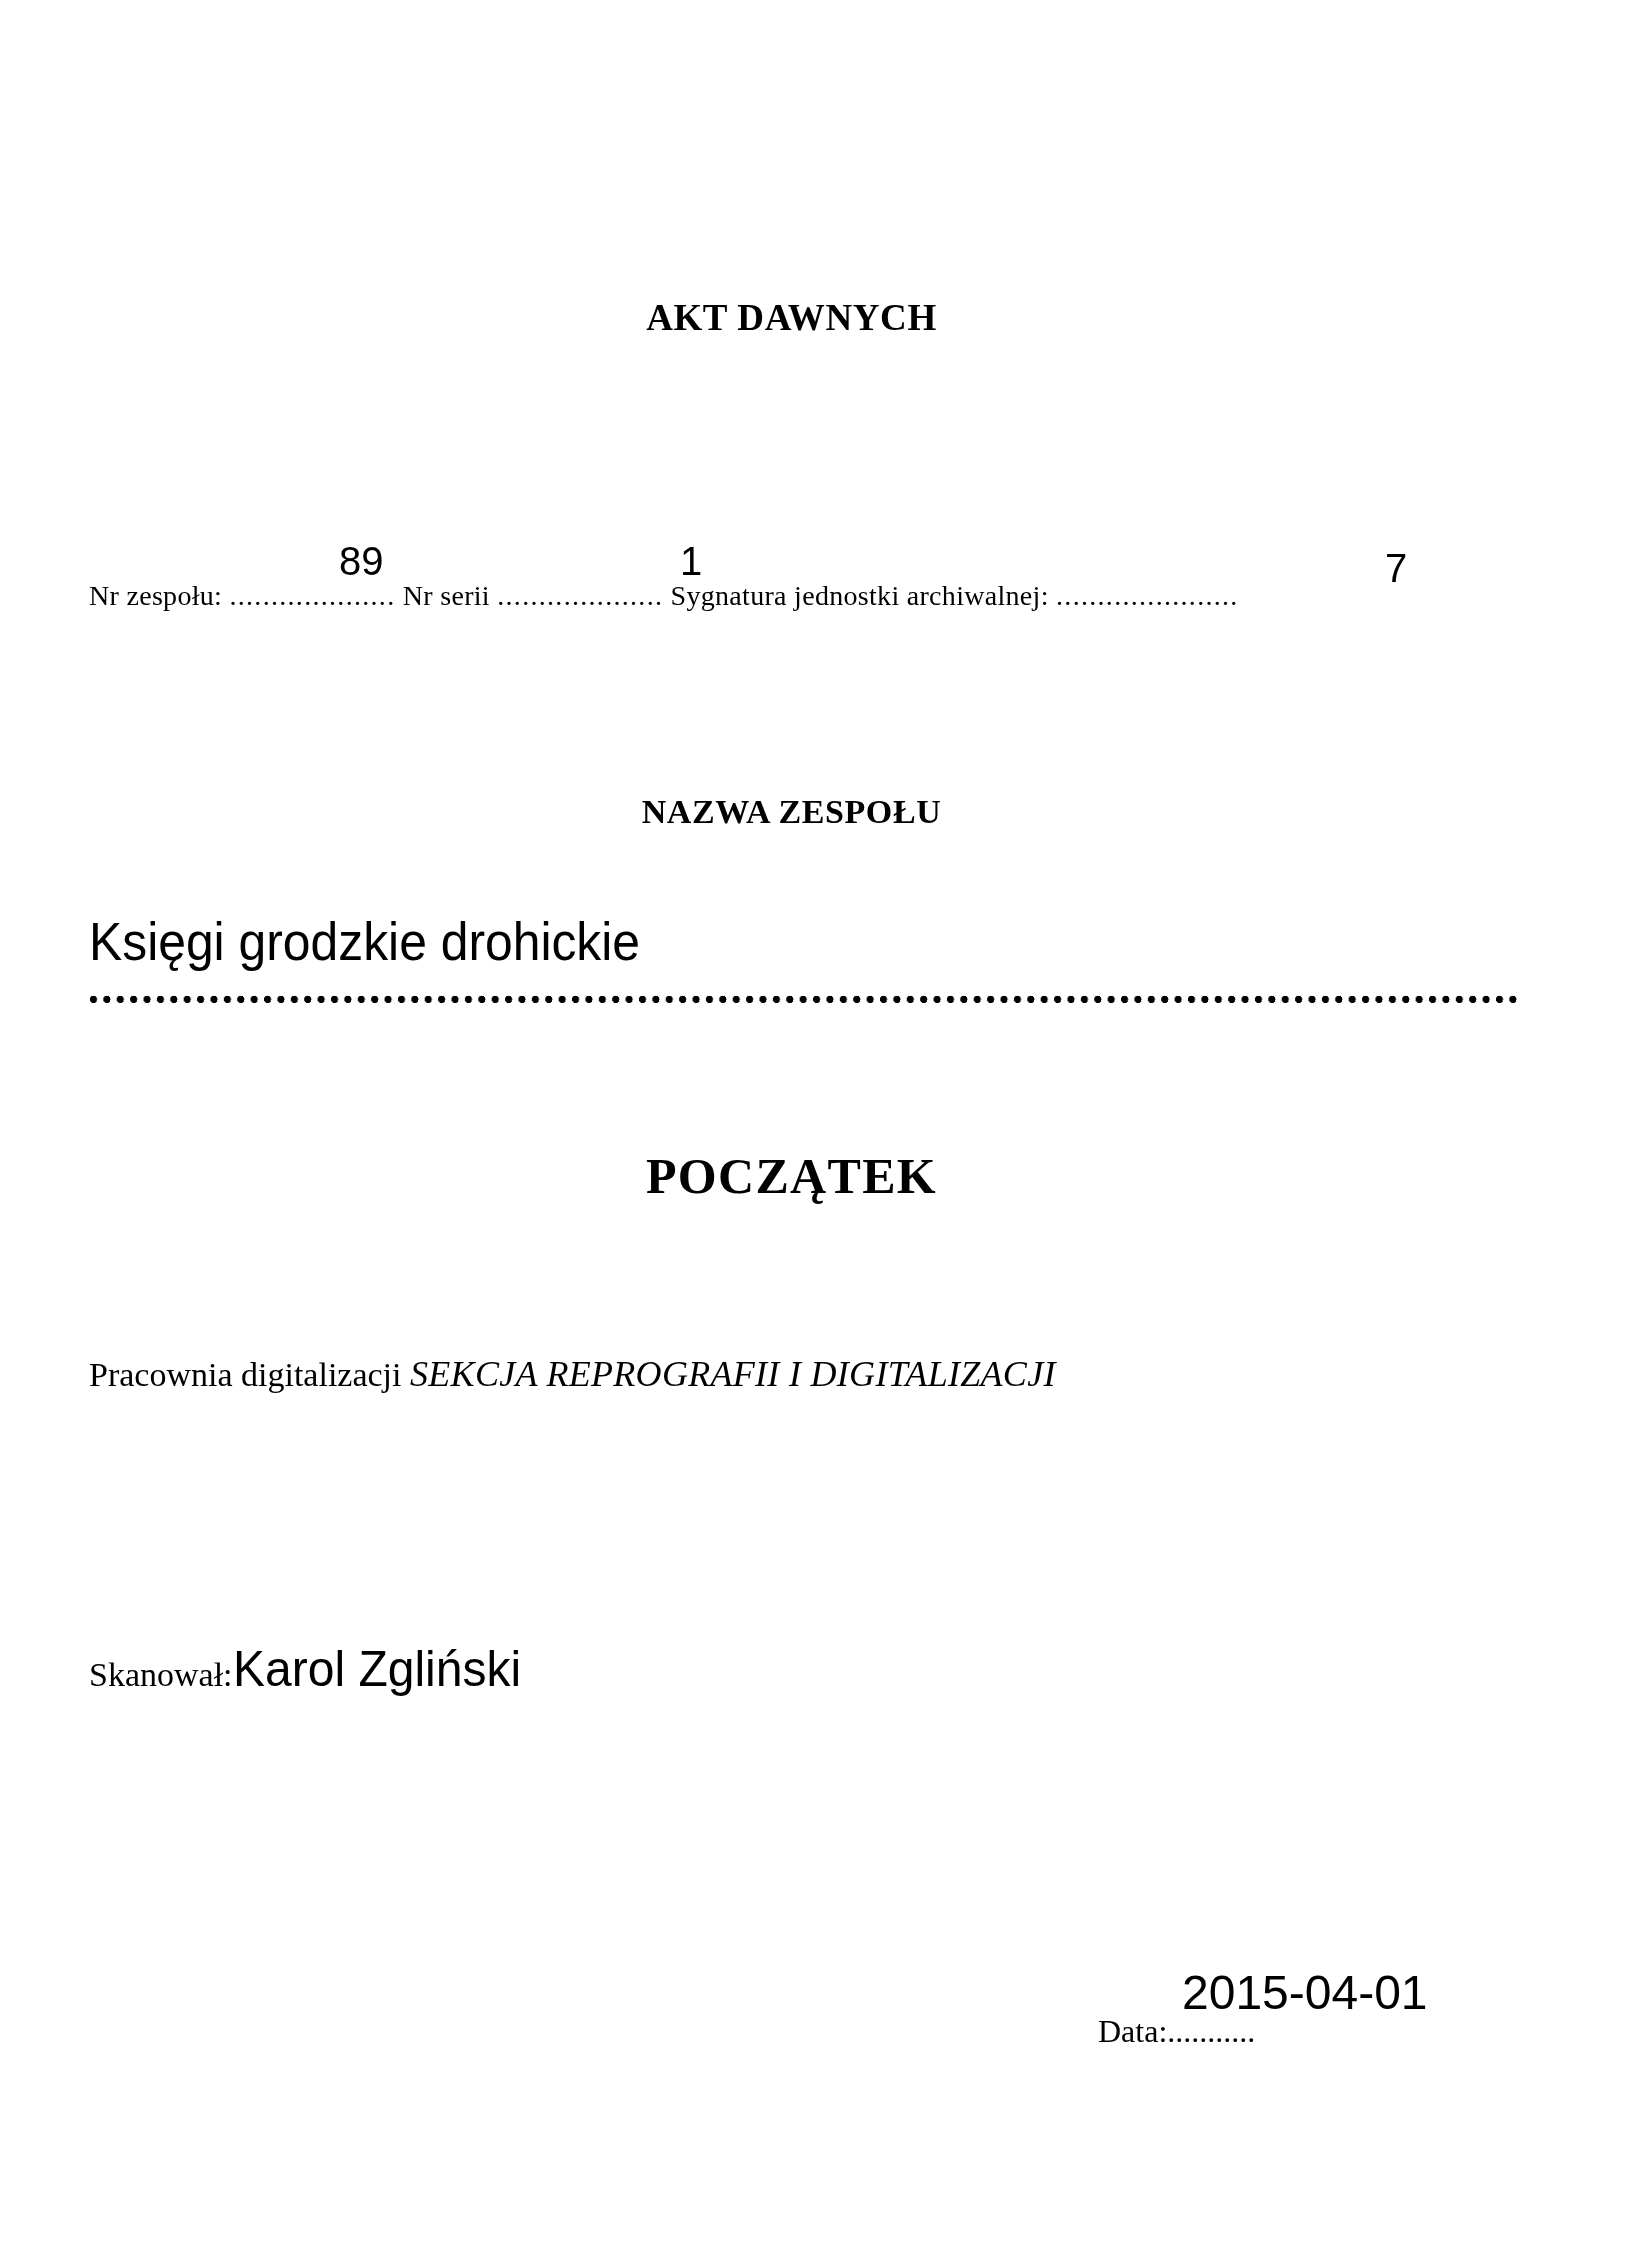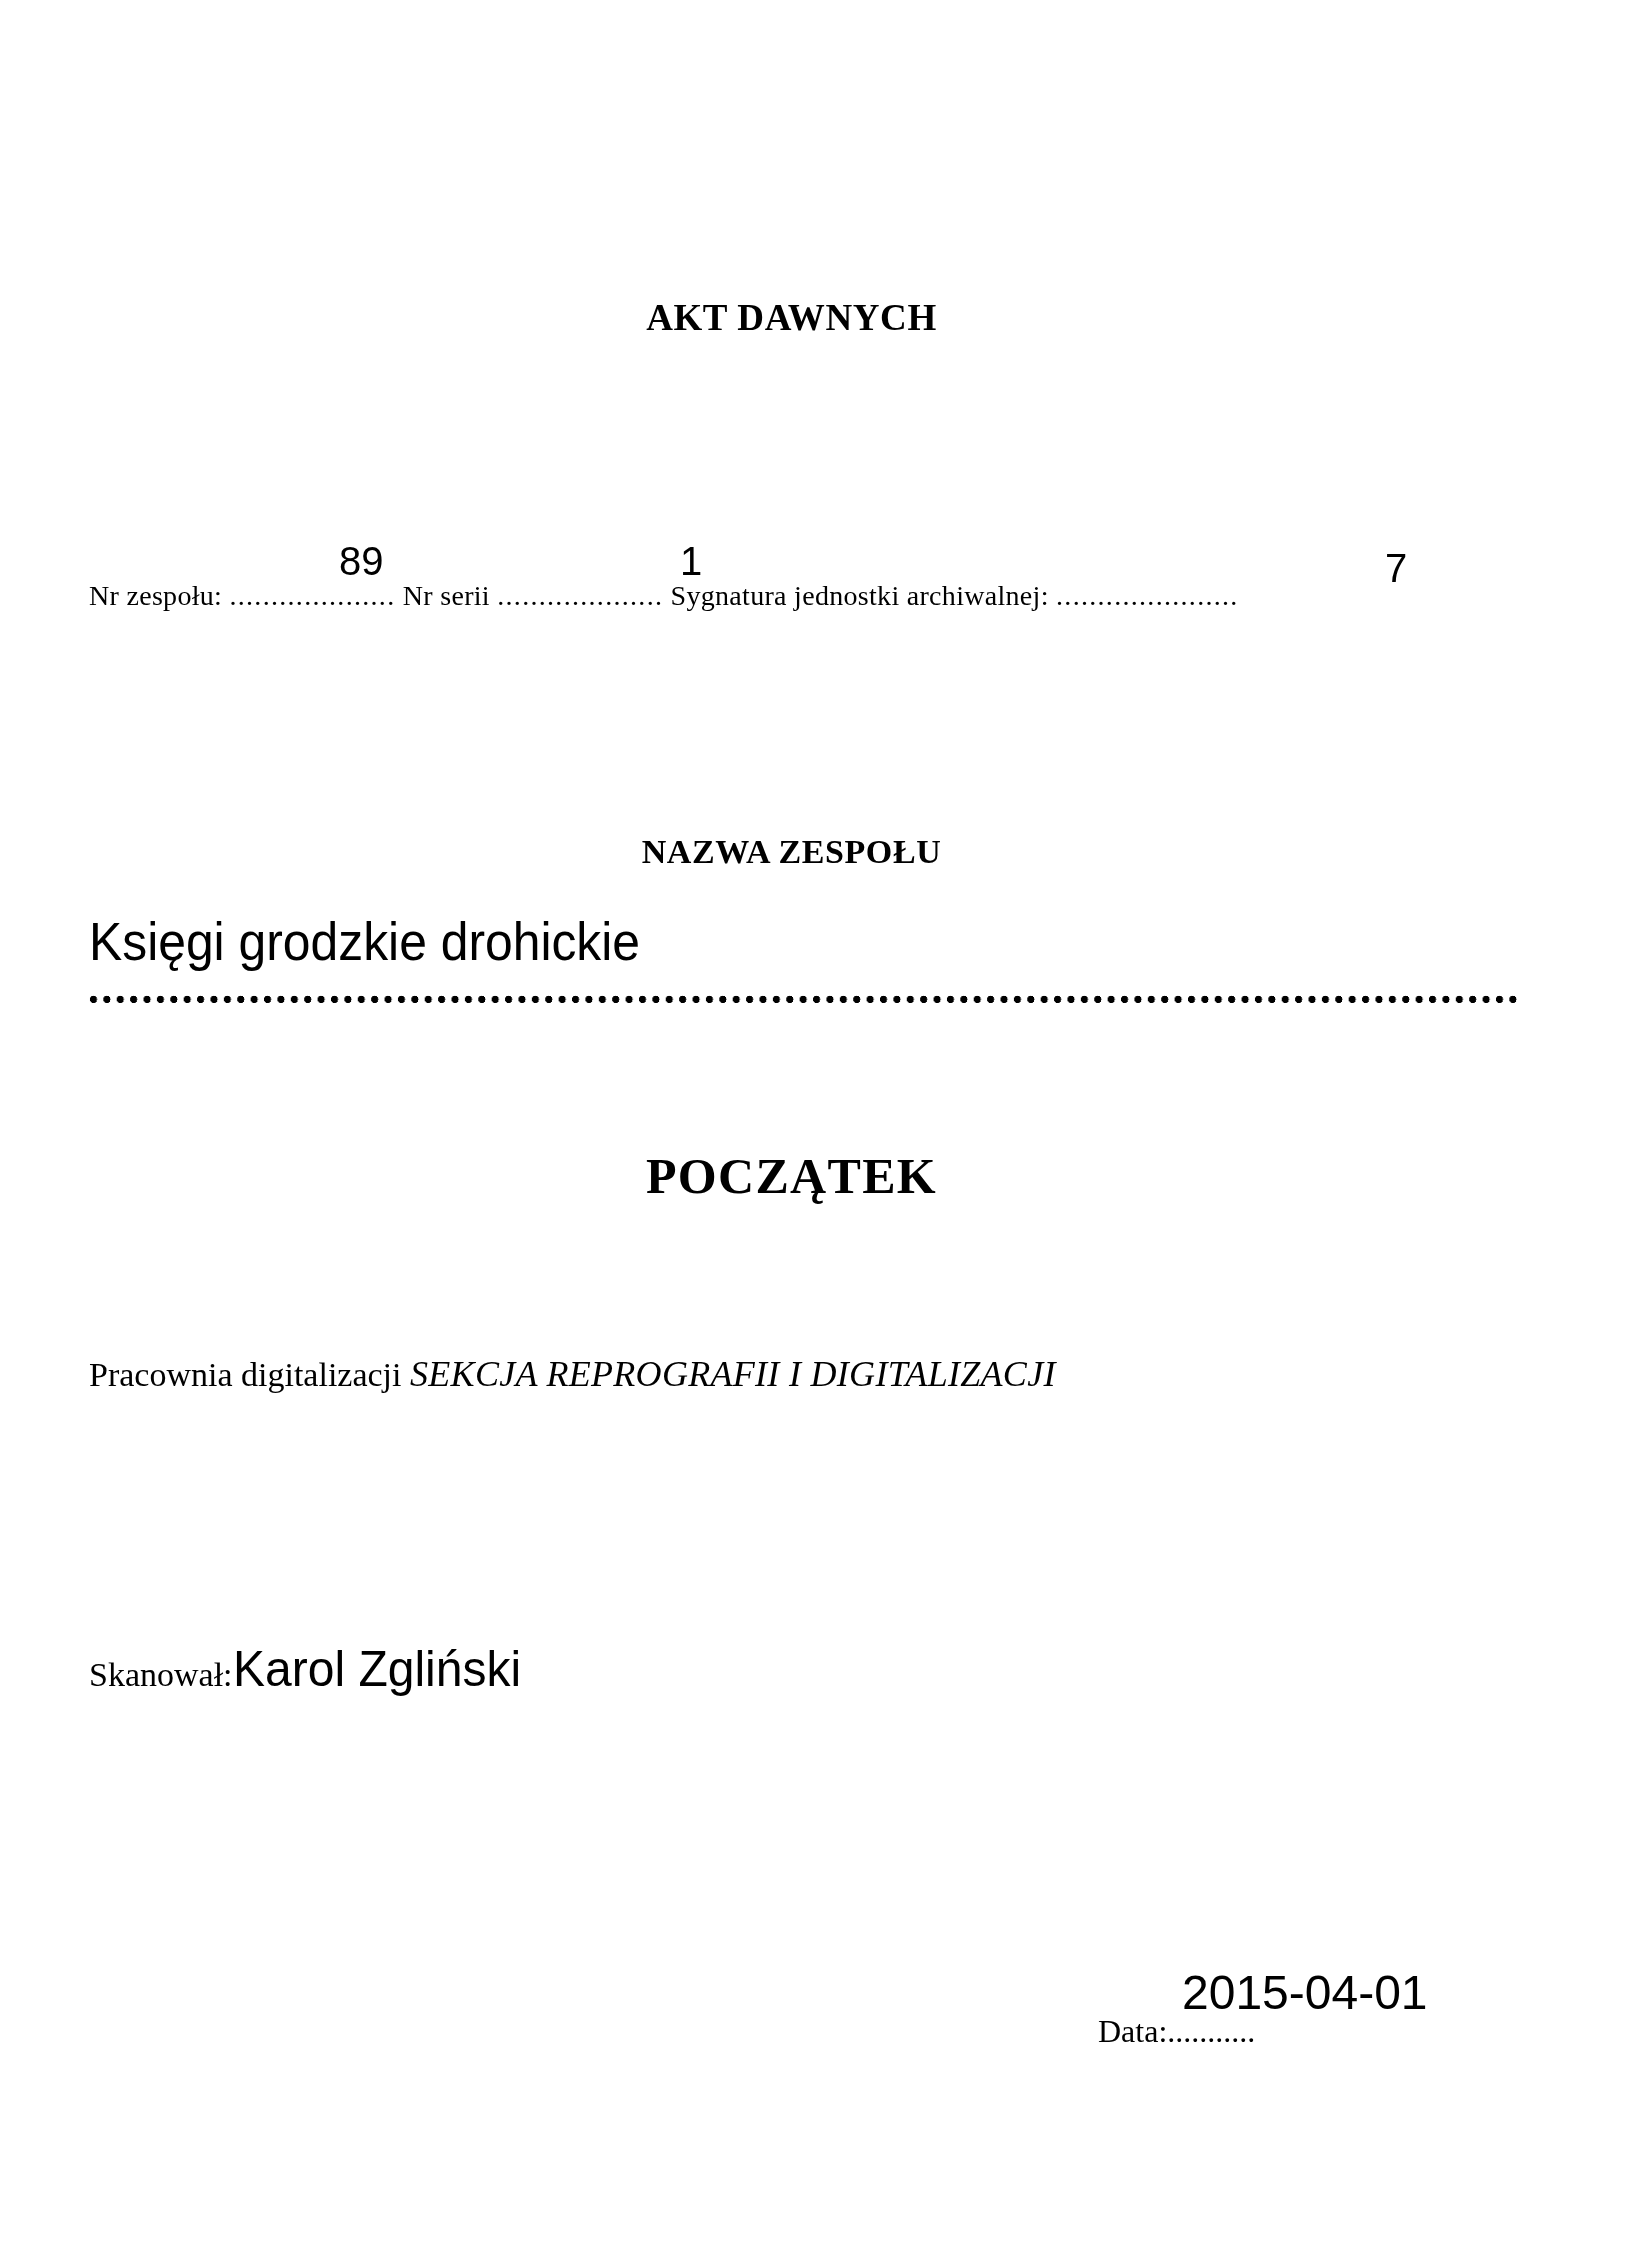--- a/index.html
+++ b/index.html
@@ -53,21 +53,20 @@
   }
   .val-zespol { left: 339px;  top: 541px; }
   .val-seria  { left: 680px; top: 541px; }
   .val-sygn   { left: 1385px; top: 548px; }
 
   .section-title {
     top: 793px;
     font-weight: bold;
     font-size: 34px;
     letter-spacing: 0.6px;
-    margin-top: 40px;
   }
 
   .fonds-name {
     position: absolute;
     left: 89px;
     top: 912px;
     font-family: "Liberation Sans", "DejaVu Sans", sans-serif;
     font-size: 53px;
     line-height: 1.15;
     white-space: nowrap;

